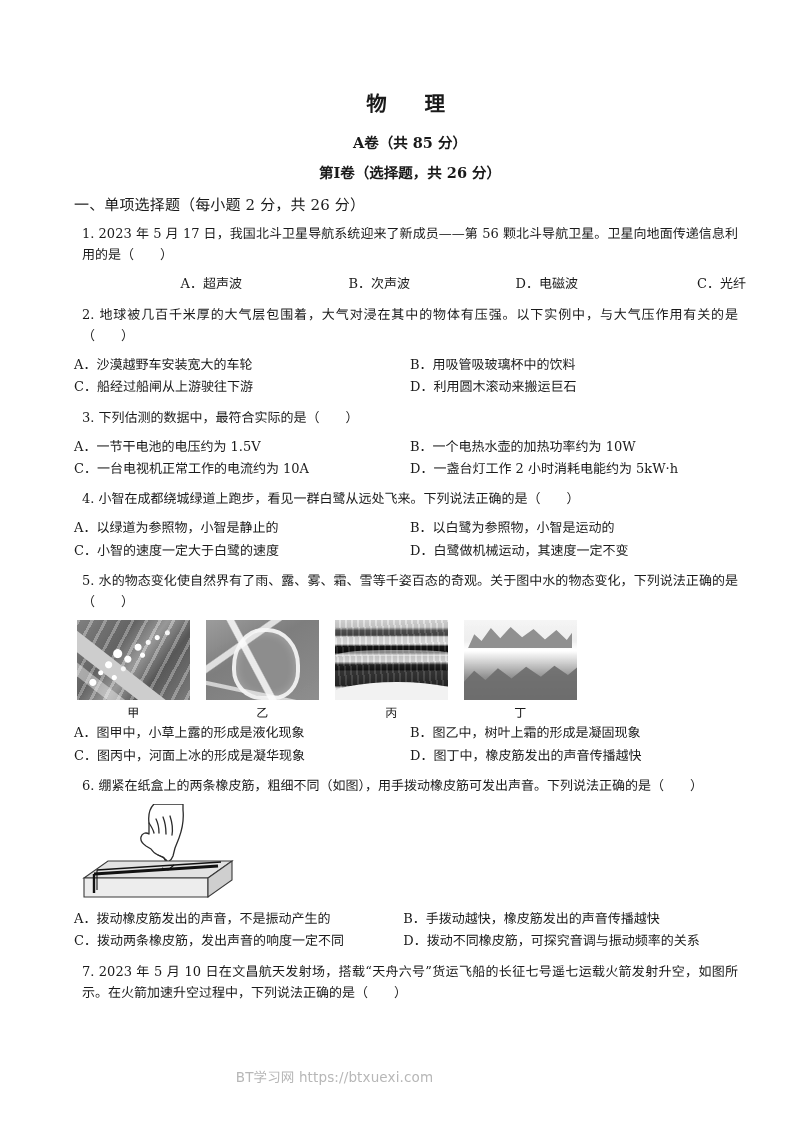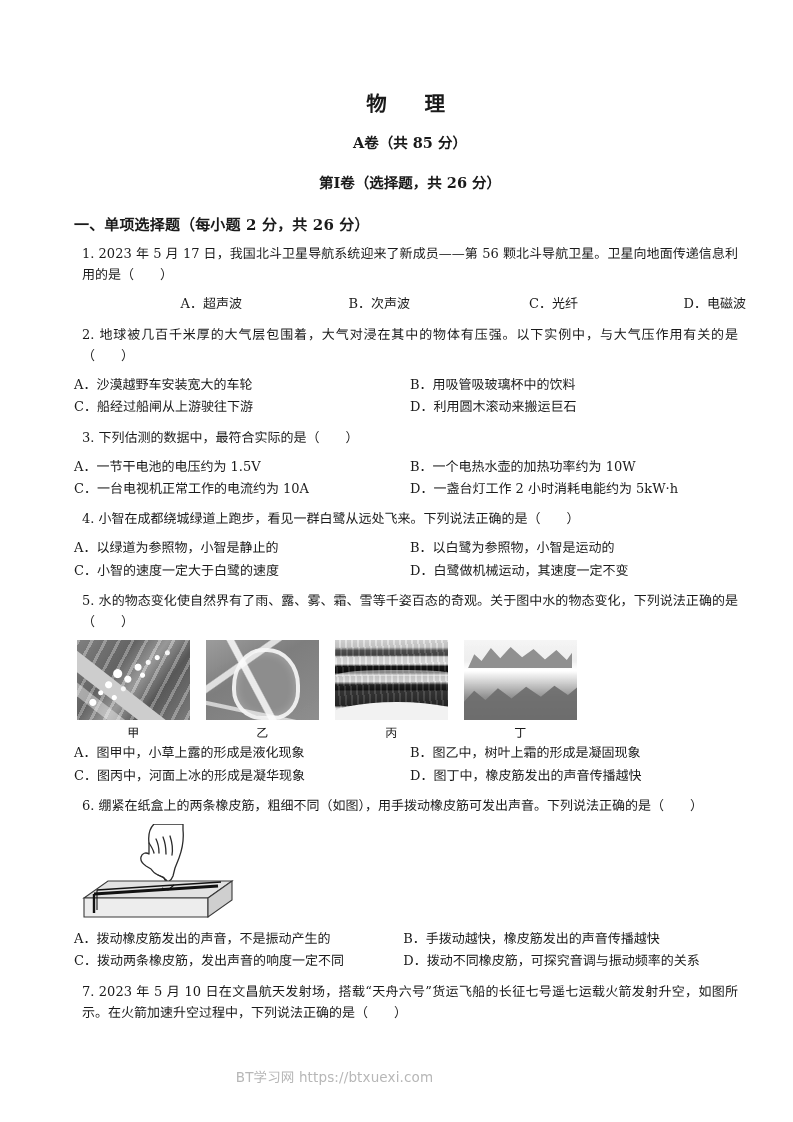--- a/index.html
+++ b/index.html
@@ -45,27 +45,27 @@
     font-size: 14.5px;
     font-weight: bold;
     margin: 0;
     padding-top: 17px;
     line-height: 1.25;
   }
   .sub-title2 {
     text-align: center;
     font-size: 14.5px;
     font-weight: bold;
-    margin: 14px;
+    margin: 4px;
     padding-top: 8px;
     line-height: 1.25;
   }
   .section-head {
     font-size: 15px;
-    font-weight: bold;
+    font-weight: normal;
     margin: 0;
     padding-top: 10px;
     line-height: 1.3;
     letter-spacing: 0.01em;
   }
 
   
   .q {
     margin-top: 7px;
   }
@@ -273,22 +273,22 @@
     <div class="sub-title">A卷（共 85 分）</div>
     <div class="sub-title2">第Ⅰ卷（选择题，共 26 分）</div>
     <div class="section-head">一、单项选择题（每小题 2 分，共 26 分）</div>
 
     <div class="q">
       <p class="q-stem">1. 2023 年 5 月 17 日，我国北斗卫星导航系统迎来了新成员——第 56 颗北斗导航卫星。卫星向地面传递信息利用的是（　　）</p>
       <div class="opts">
         <div class="opt-row quad">
           <span class="o">A．超声波</span>
           <span class="o">B．次声波</span>
+          <span class="o">D．电磁波</span>
           <span class="o">C．光纤</span>
-          <span class="o">D．电磁波</span>
         </div>
       </div>
     </div>
 
     <div class="q">
       <p class="q-stem">2. 地球被几百千米厚的大气层包围着，大气对浸在其中的物体有压强。以下实例中，与大气压作用有关的是（　　）</p>
       <div class="opts">
         <div class="opt-row">
           <span class="o">A．沙漠越野车安装宽大的车轮</span>
           <span class="o">B．用吸管吸玻璃杯中的饮料</span>

